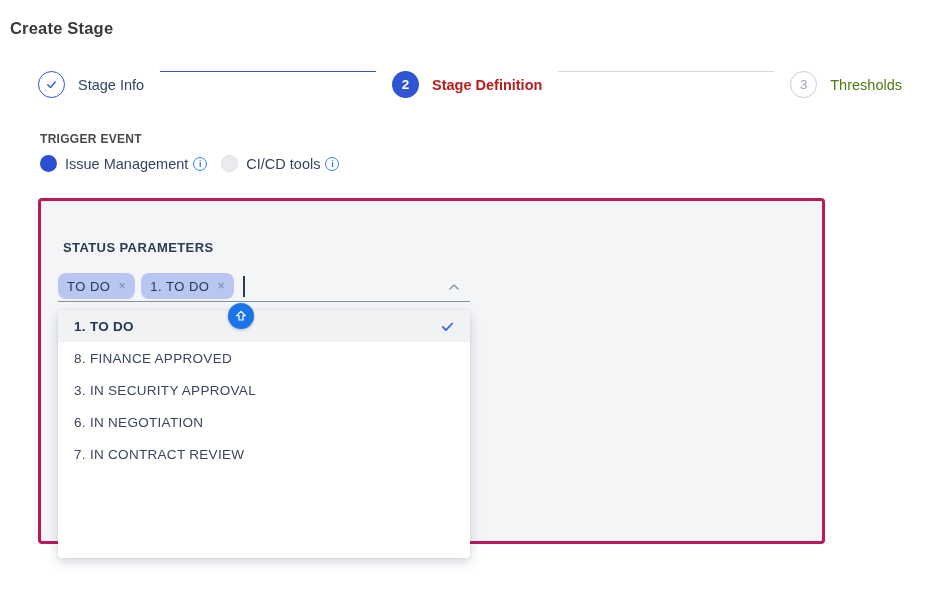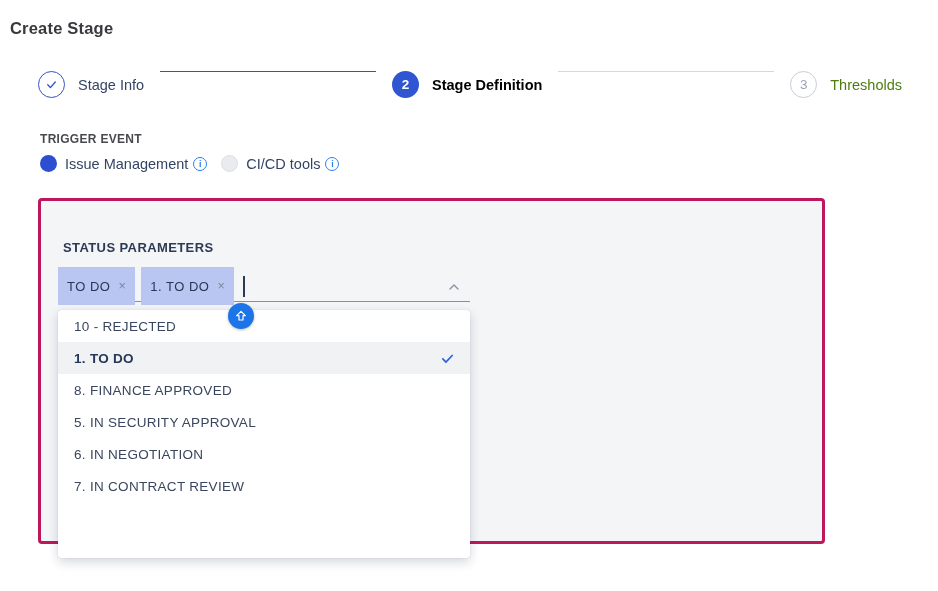--- a/index.html
+++ b/index.html
@@ -12,21 +12,21 @@
   
   .stepper { position:absolute; left:38px; right:36px; top:71px; height:28px;
     display:flex; align-items:flex-start; }
   .step { display:flex; align-items:center; gap:13px; flex:0 0 auto; }
   .step-circle { width:27px; height:27px; border-radius:50%;
     display:flex; align-items:center; justify-content:center; font-size:13.5px; }
   .step-circle.completed { border:1.5px solid #3452cd; background:#ffffff; }
   .step-circle.active { background:#2f55d2; color:#ffffff; font-weight:bold; border:none; }
   .step-circle.upcoming { border:1.5px solid #c8cdd7; color:#9aa3b5; background:#ffffff; }
   .step-label { font-size:14.5px; color:#344563; }
-  .step-label.active { font-weight:bold; color:#000000; }
+  .step-label.active { font-weight:bold; color:#b91c1c; }
   .step-label.upcoming { color:#4d7c0f; }
   .connector { flex:1 1 auto; height:0; margin:0 16px; }
   .connector.done { border-top:1.5px solid #3452cd; }
   .connector.todo { border-top:1px solid #d3d7de; }
 
   
   .trigger-section { position:absolute; left:40px; top:132px; }
   .trigger-label { font-size:12px; font-weight:bold; color:#47494d; letter-spacing:0.3px; }
   .radio-row { margin-top:9px; display:flex; align-items:flex-start; }
   .radio-option { display:flex; align-items:center; cursor:default; }
@@ -41,22 +41,22 @@
 
   
   .card { position:absolute; left:38px; top:198px; width:787px; height:346px;
     background:#f4f5f7; border:3px solid #be185d; border-radius:4px; }
   .card-label { position:absolute; left:22px; top:39px; font-size:13px;
     font-weight:bold; color:#2b3a55; letter-spacing:0.4px; }
 
   
   .select-control { position:absolute; left:58px; top:271px; width:412px; height:31px;
     border-bottom:1px solid #878e9c; display:flex; align-items:center; z-index:3; }
-  .tag { display:inline-flex; align-items:center; height:38px; background:#b9c6f1;
-    border-radius:0; padding:0 9px; margin-right:6px; font-size:13px;
+  .tag { display:inline-flex; align-items:center; height:26px; background:#b9c6f1;
+    border-radius:8px; padding:0 9px; margin-right:6px; font-size:13px;
     color:#253858; letter-spacing:0.5px; white-space:nowrap; }
   .tag-remove { margin-left:8px; color:#7a86a0; font-size:12.5px; cursor:default; }
   .text-caret { width:1.5px; height:21px; background:#2b3a55; margin-left:3px; }
   .chevron { position:absolute; right:9px; top:9px; }
 
   
   .dropdown { position:absolute; left:58px; top:310px; width:412px; height:248px;
     background:#ffffff; border-radius:3px; overflow:hidden; z-index:5;
     box-shadow:0 4px 11px rgba(9,30,66,0.18), 0 0 1px rgba(9,30,66,0.25); }
   .option { height:32px; display:flex; align-items:center; justify-content:space-between;
@@ -129,41 +129,37 @@
     </span>
 
   <span class="text-caret"></span>
   <svg class="chevron" width="14" height="14" viewBox="0 0 14 14">
     <path d="M3 9 L7 5 L11 9" fill="none" stroke="#8993a4" stroke-width="1.4" stroke-linecap="round" stroke-linejoin="round"></path>
   </svg>
 </div>
 
 <div class="dropdown">
 
-    <div class="option">
-      <span>10 - REJECTED</span>
-
-    </div>
 
     <div class="option selected">
       <span>1. TO DO</span>
       <svg class="check-icon show" width="15" height="15" viewBox="0 0 16 16">
         <path d="M3 8.5 L6.3 11.8 L13 4.8" fill="none" stroke="#2f62d9" stroke-width="1.8" stroke-linecap="round" stroke-linejoin="round"></path>
       </svg>
     </div>
 
 
 
     <div class="option">
       <span>8. FINANCE APPROVED</span>
 
     </div>
 
     <div class="option">
-      <span>5. IN SECURITY APPROVAL</span>
+      <span>3. IN SECURITY APPROVAL</span>
 
     </div>
 
     <div class="option">
       <span>6. IN NEGOTIATION</span>
 
     </div>
 
     <div class="option">
       <span>7. IN CONTRACT REVIEW</span>

